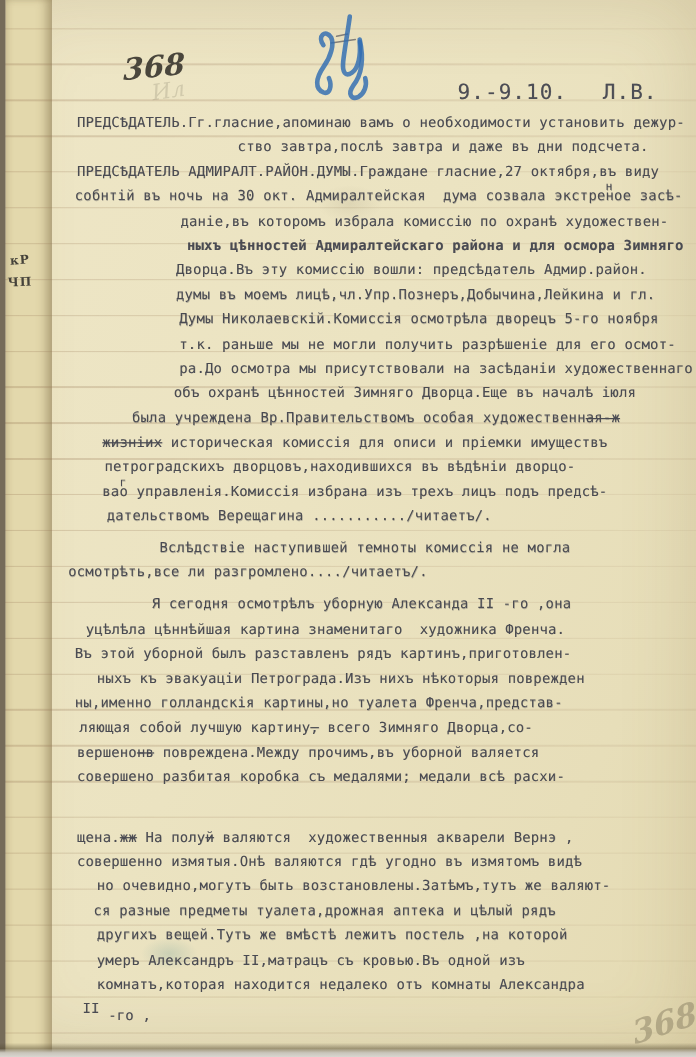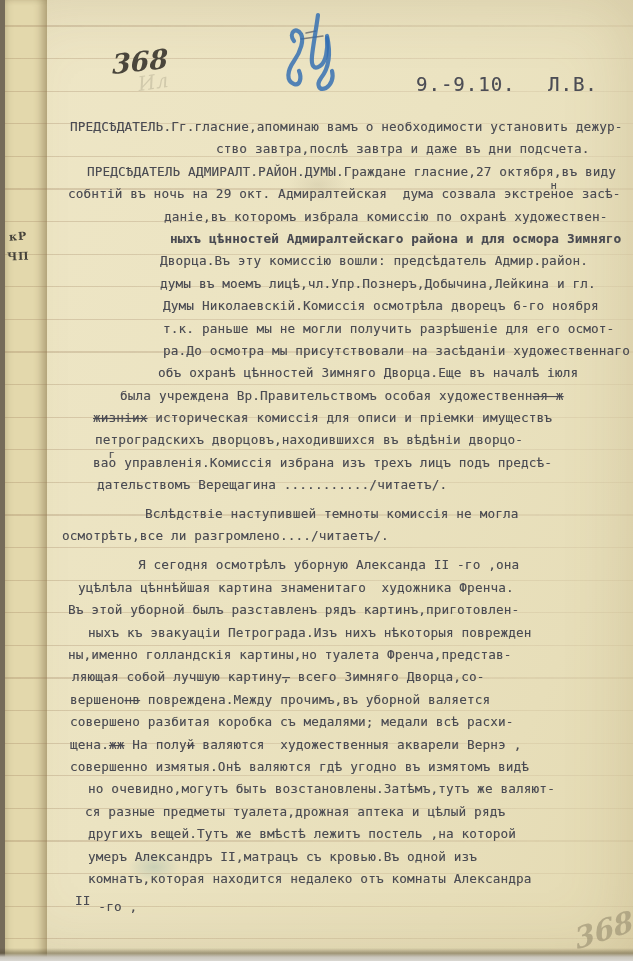--- a/index.html
+++ b/index.html
@@ -40,21 +40,21 @@
   .ghost-trace{position:absolute;left:138px;top:70px;font-family:"DejaVu Serif",serif;font-style:italic;
     font-size:20px;color:rgba(145,138,115,.30);transform:rotate(-8deg);}
   .margin-mark{position:absolute;font-family:"DejaVu Serif",serif;font-size:11px;font-weight:700;
     color:#45423a;letter-spacing:1px;}
   .margin-mark.upper{left:9px;top:230px;transform:rotate(-4deg);}
   .margin-mark.lower{left:7px;top:250px;transform:rotate(-2deg);}
   .blue-mark{position:absolute;left:278px;top:8px;}
   .blue-mark path.b{fill:none;stroke:#2f6db2;stroke-width:4.2;stroke-linecap:round;opacity:.82;}
   .blue-mark path.t{fill:none;stroke:#55565c;stroke-width:1.4;stroke-linecap:round;opacity:.7;}
   .typed{
-    position:absolute;left:60px;top:116px;width:573px;
+    position:absolute;left:60px;top:100px;width:573px;
     font-size:12.6px;letter-spacing:.2px;color:#4a4b52;
     text-shadow:.3px .3px 0 rgba(74,75,82,.35);
   }
   .tline{white-space:pre;height:22.4px;line-height:22.4px;}
   .seg-strike{text-decoration:line-through;text-decoration-thickness:1.4px;}
   .seg-sup{display:inline-block;width:0;overflow:visible;position:relative;top:-9px;font-size:10.5px;}
   .seg-sub{position:relative;top:6px;}
   .seg-faint{opacity:.55;}
   .smudge{position:absolute;border-radius:50%;}
   .smudge.teal{left:128px;top:852px;width:52px;height:30px;
@@ -85,46 +85,46 @@
 
   <div class="typed-ref">9.-9.10.</div>
   <div class="typed-init">Л.В.</div>
 
   <div class="margin-mark upper">кР</div>
   <div class="margin-mark lower">ЧП</div>
 
   <div class="typed">
       <div class="tline" style="padding-left: 10px;"><span>ПРЕДСѢДАТЕЛЬ.Гг.гласние,апоминаю вамъ о необходимости установить дежур-</span></div>
       <div class="tline" style="padding-left: 156px;"><span>ство завтра,послѣ завтра и даже въ дни подсчета.</span></div>
-      <div class="tline" style="padding-left: 10px; text-align: center;"><span>ПРЕДСѢДАТЕЛЬ АДМИРАЛТ.РАЙОН.ДУМЫ.Граждане гласние,27 октября,въ виду</span></div>
-      <div class="tline" style="padding-left: 8px;"><span>собнтій въ ночь на 29 окт. Адмиралтейская  дума созвала экстре</span><span class="seg-sup">н</span><span>ное засѣ-</span></div>
+      <div class="tline" style="padding-left: 10px;"><span>ПРЕДСѢДАТЕЛЬ АДМИРАЛТ.РАЙОН.ДУМЫ.Граждане гласние,27 октября,въ виду</span></div>
+      <div class="tline" style="padding-left: 8px;"><span>собнтій въ ночь на 30 окт. Адмиралтейская  дума созвала экстре</span><span class="seg-sup">н</span><span>ное засѣ-</span></div>
       <div class="tline" style="padding-left: 104px;"><span>даніе,въ которомъ избрала комиссію по охранѣ художествен-</span></div>
       <div class="tline" style="padding-left: 110px; font-weight: bold;"><span>ныхъ цѣнностей Адмиралтейскаго района и для осмора Зимняго</span></div>
       <div class="tline" style="padding-left: 100px;"><span>Дворца.Въ эту комиссію вошли: предсѣдатель Адмир.район.</span></div>
       <div class="tline" style="padding-left: 100px;"><span>думы въ моемъ лицѣ,чл.Упр.Познеръ,Добычина,Лейкина и гл.</span></div>
-      <div class="tline" style="padding-left: 103px;"><span>Думы Николаевскій.Комиссія осмотрѣла дворецъ 6-го ноября</span></div>
+      <div class="tline" style="padding-left: 103px;"><span>Думы Николаевскій.Комиссія осмотрѣла дворецъ 5-го ноября</span></div>
       <div class="tline" style="padding-left: 103px;"><span>т.к. раньше мы не могли получить разрѣшеніе для его осмот-</span></div>
       <div class="tline" style="padding-left: 103px;"><span>ра.До осмотра мы присутствовали на засѣданіи художественнаго</span></div>
       <div class="tline" style="padding-left: 98px;"><span>объ охранѣ цѣнностей Зимняго Дворца.Еще въ началѣ іюля</span></div>
       <div class="tline" style="padding-left: 60px;"><span>была учреждена Вр.Правительствомъ особая художественн</span><span class="seg-strike">ая-ж</span></div>
       <div class="tline" style="padding-left: 33px;"><span class="seg-strike">жизніих</span><span> историческая комиссія для описи и пріемки имуществъ</span></div>
       <div class="tline" style="padding-left: 35px;"><span>петроградскихъ дворцовъ,находившихся въ вѣдѣніи дворцо-</span></div>
       <div class="tline" style="padding-left: 33px;"><span>ва</span><span class="seg-sup">г</span><span>о управленія.Комиссія избрана изъ трехъ лицъ подъ предсѣ-</span></div>
       <div class="tline" style="padding-left: 37px;"><span>дательствомъ Верещагина .........../читаетъ/.</span></div>
       <div class="tline" style="padding-left: 85px; margin-top: 6px;"><span>Вслѣдствіе наступившей темноты комиссія не могла</span></div>
       <div class="tline" style="padding-left: 2px;"><span>осмотрѣть,все ли разгромлено..../читаетъ/.</span></div>
       <div class="tline" style="padding-left: 78px; margin-top: 7px;"><span>Я сегодня осмотрѣлъ уборную Александа II -го ,она</span></div>
       <div class="tline" style="padding-left: 18px;"><span>уцѣлѣла цѣннѣйшая картина знаменитаго  художника Френча.</span></div>
       <div class="tline" style="padding-left: 8px;"><span>Въ этой уборной былъ разставленъ рядъ картинъ,приготовлен-</span></div>
       <div class="tline" style="padding-left: 28px;"><span>ныхъ къ эвакуаціи Петрограда.Изъ нихъ нѣкоторыя поврежден</span></div>
       <div class="tline" style="padding-left: 8px;"><span>ны,именно голландскія картины,но туалета Френча,представ-</span></div>
       <div class="tline" style="padding-left: 12px;"><span>ляющая собой лучшую картину</span><span class="seg-strike">,</span><span> всего Зимняго Дворца,со-</span></div>
       <div class="tline" style="padding-left: 10px;"><span>вершено</span><span class="seg-strike">нв</span><span> повреждена.Между прочимъ,въ уборной валяется</span></div>
       <div class="tline" style="padding-left: 10px;"><span>совершено разбитая коробка съ медалями; медали всѣ расхи-</span></div>
-      <div class="tline" style="padding-left: 10px;"><span>щена.</span><span class="seg-strike">жж</span><span> На полу</span><span class="seg-strike">й</span><span> валяются  художественныя акварели Вернэ ,</span></div>
+      <div class="tline" style="padding-left: 10px; margin-top: 32px;"><span>щена.</span><span class="seg-strike">жж</span><span> На полу</span><span class="seg-strike">й</span><span> валяются  художественныя акварели Вернэ ,</span></div>
       <div class="tline" style="padding-left: 10px;"><span>совершенно измятыя.Онѣ валяются гдѣ угодно въ измятомъ видѣ</span></div>
       <div class="tline" style="padding-left: 28px;"><span>но очевидно,могутъ быть возстановлены.Затѣмъ,тутъ же валяют-</span></div>
       <div class="tline" style="padding-left: 25px;"><span>ся разные предметы туалета,дрожная аптека и цѣлый рядъ</span></div>
       <div class="tline" style="padding-left: 28px;"><span>другихъ вещей.Тутъ же вмѣстѣ лежитъ постель ,на которой</span></div>
       <div class="tline" style="padding-left: 28px;"><span>умеръ Александръ II,матрацъ съ кровью.Въ одной изъ</span></div>
       <div class="tline" style="padding-left: 28px;"><span>комнатъ,которая находится недалеко отъ комнаты Александра</span></div>
       <div class="tline" style="padding-left: 15px;"><span>II</span><span class="seg-sub"> -го ,</span></div>
     </div>
 
   <div class="hand-num bottom">368</div>

